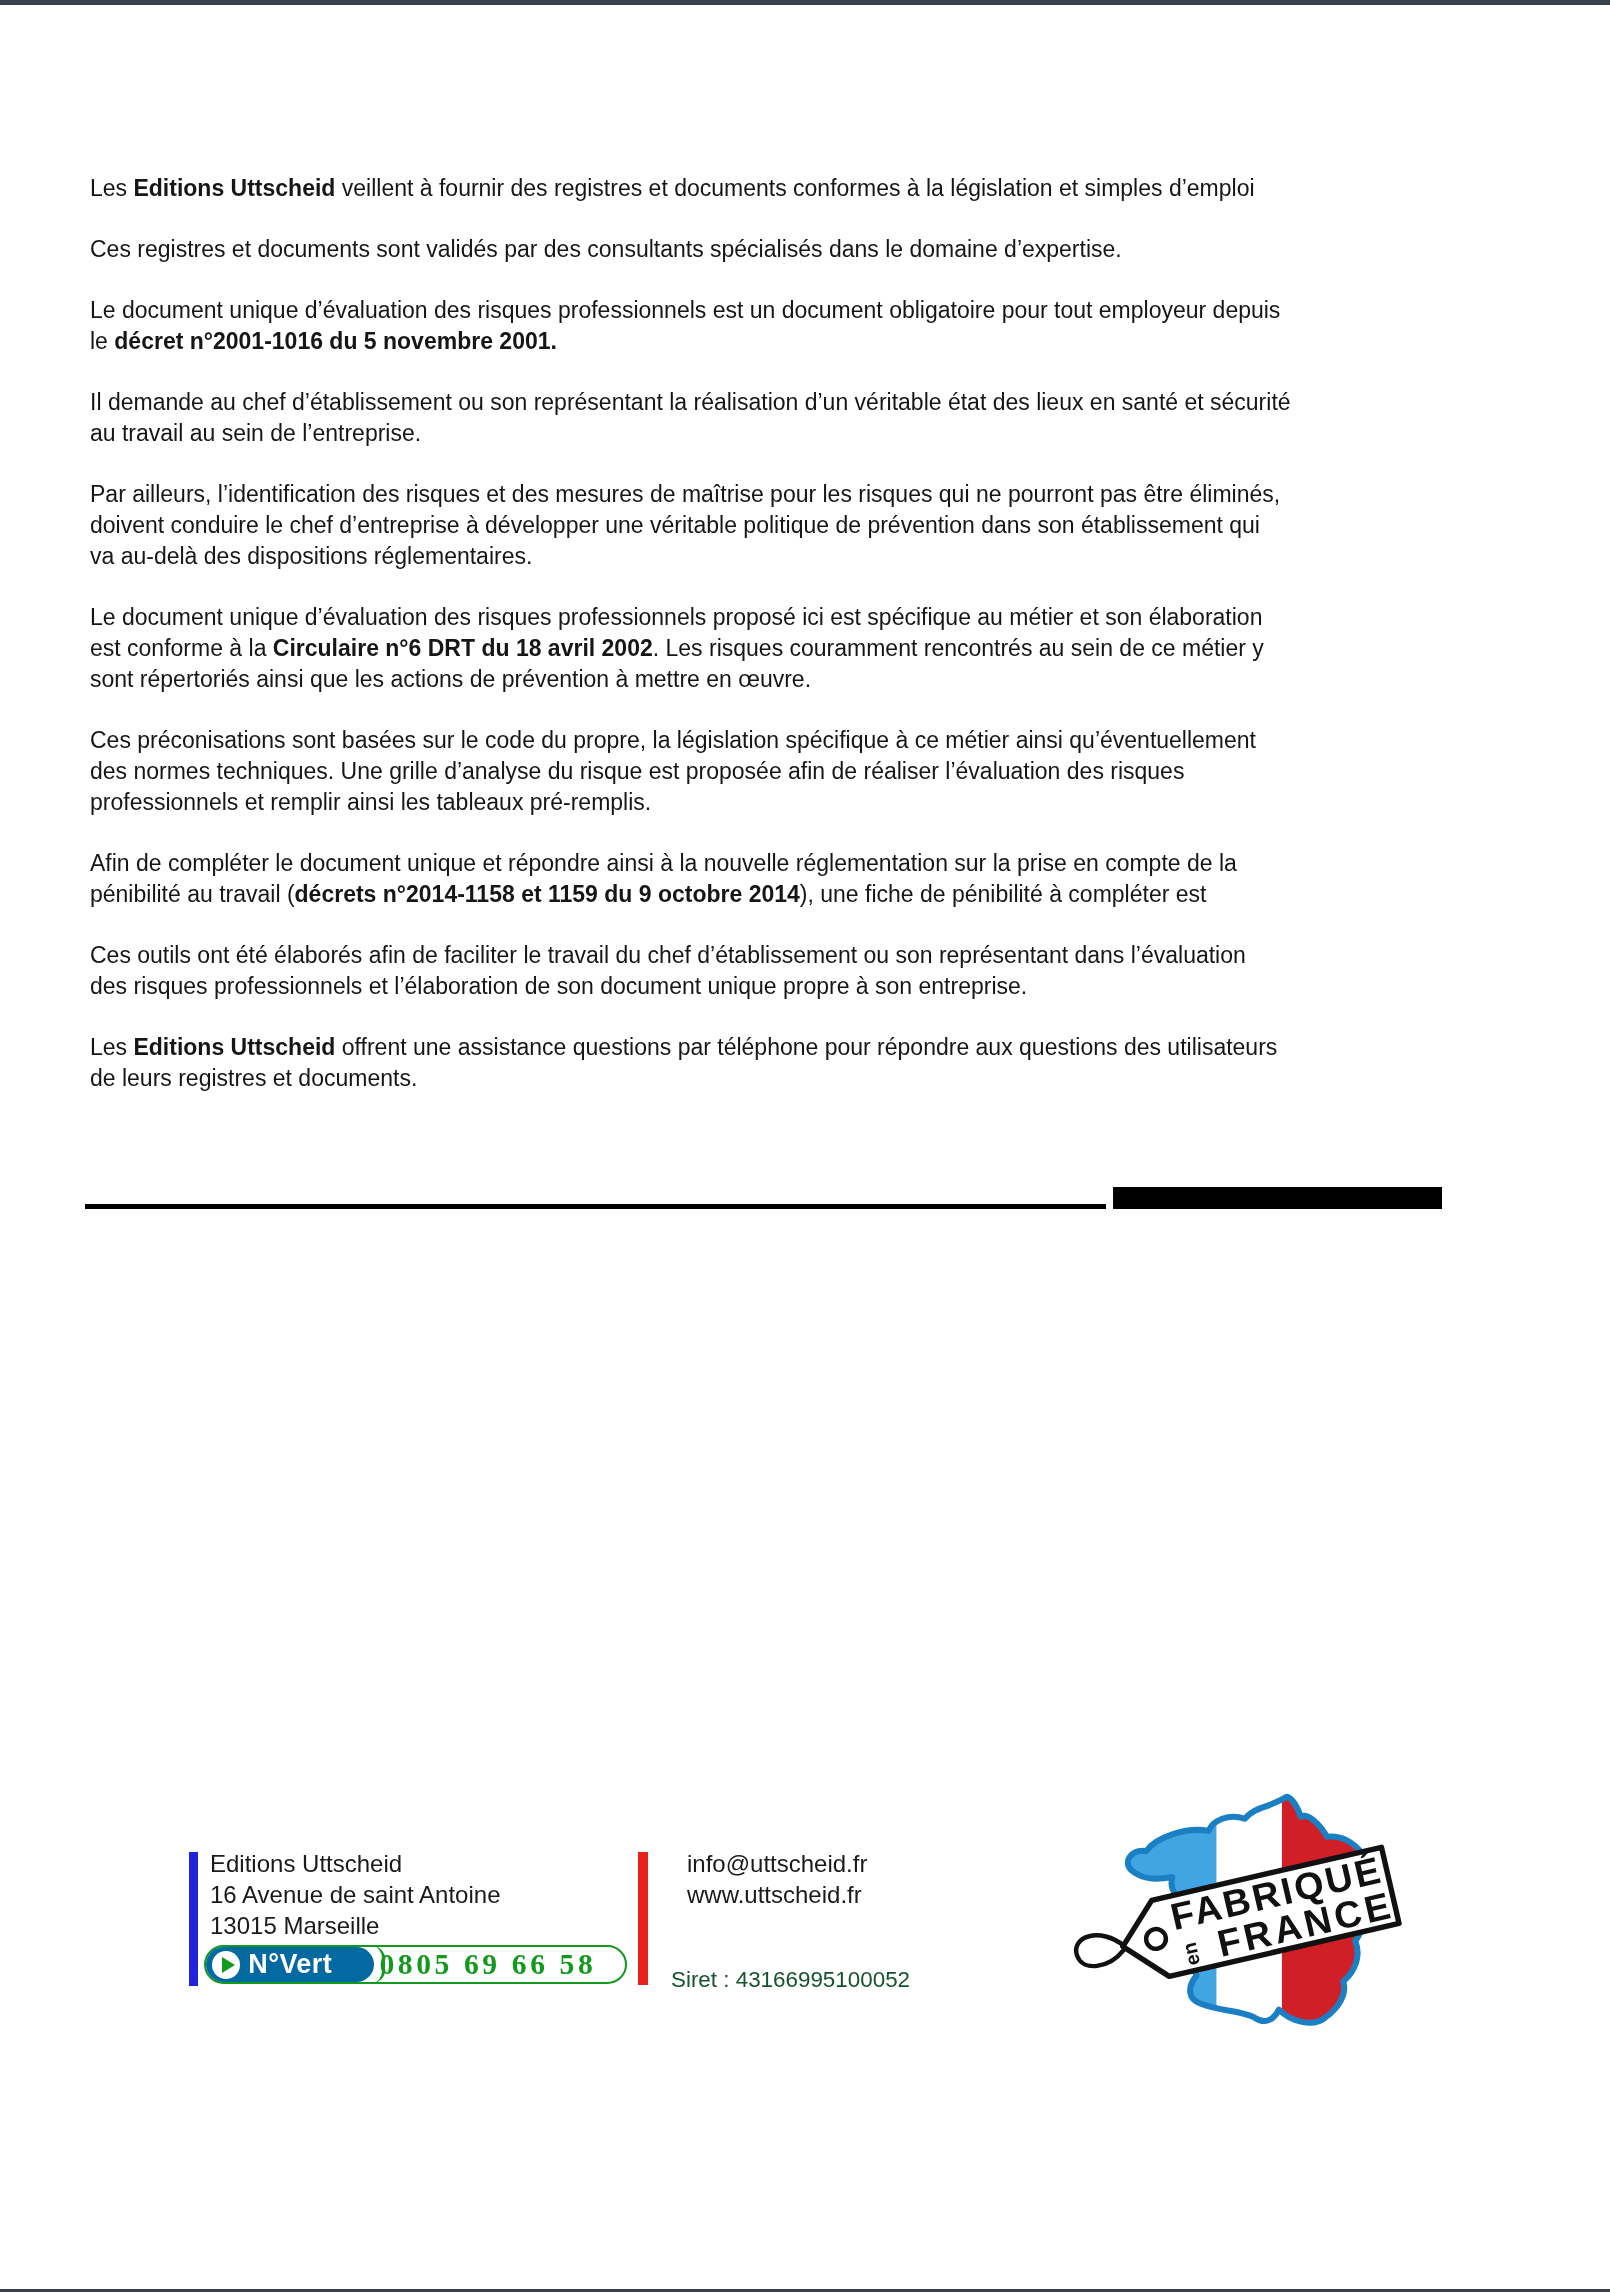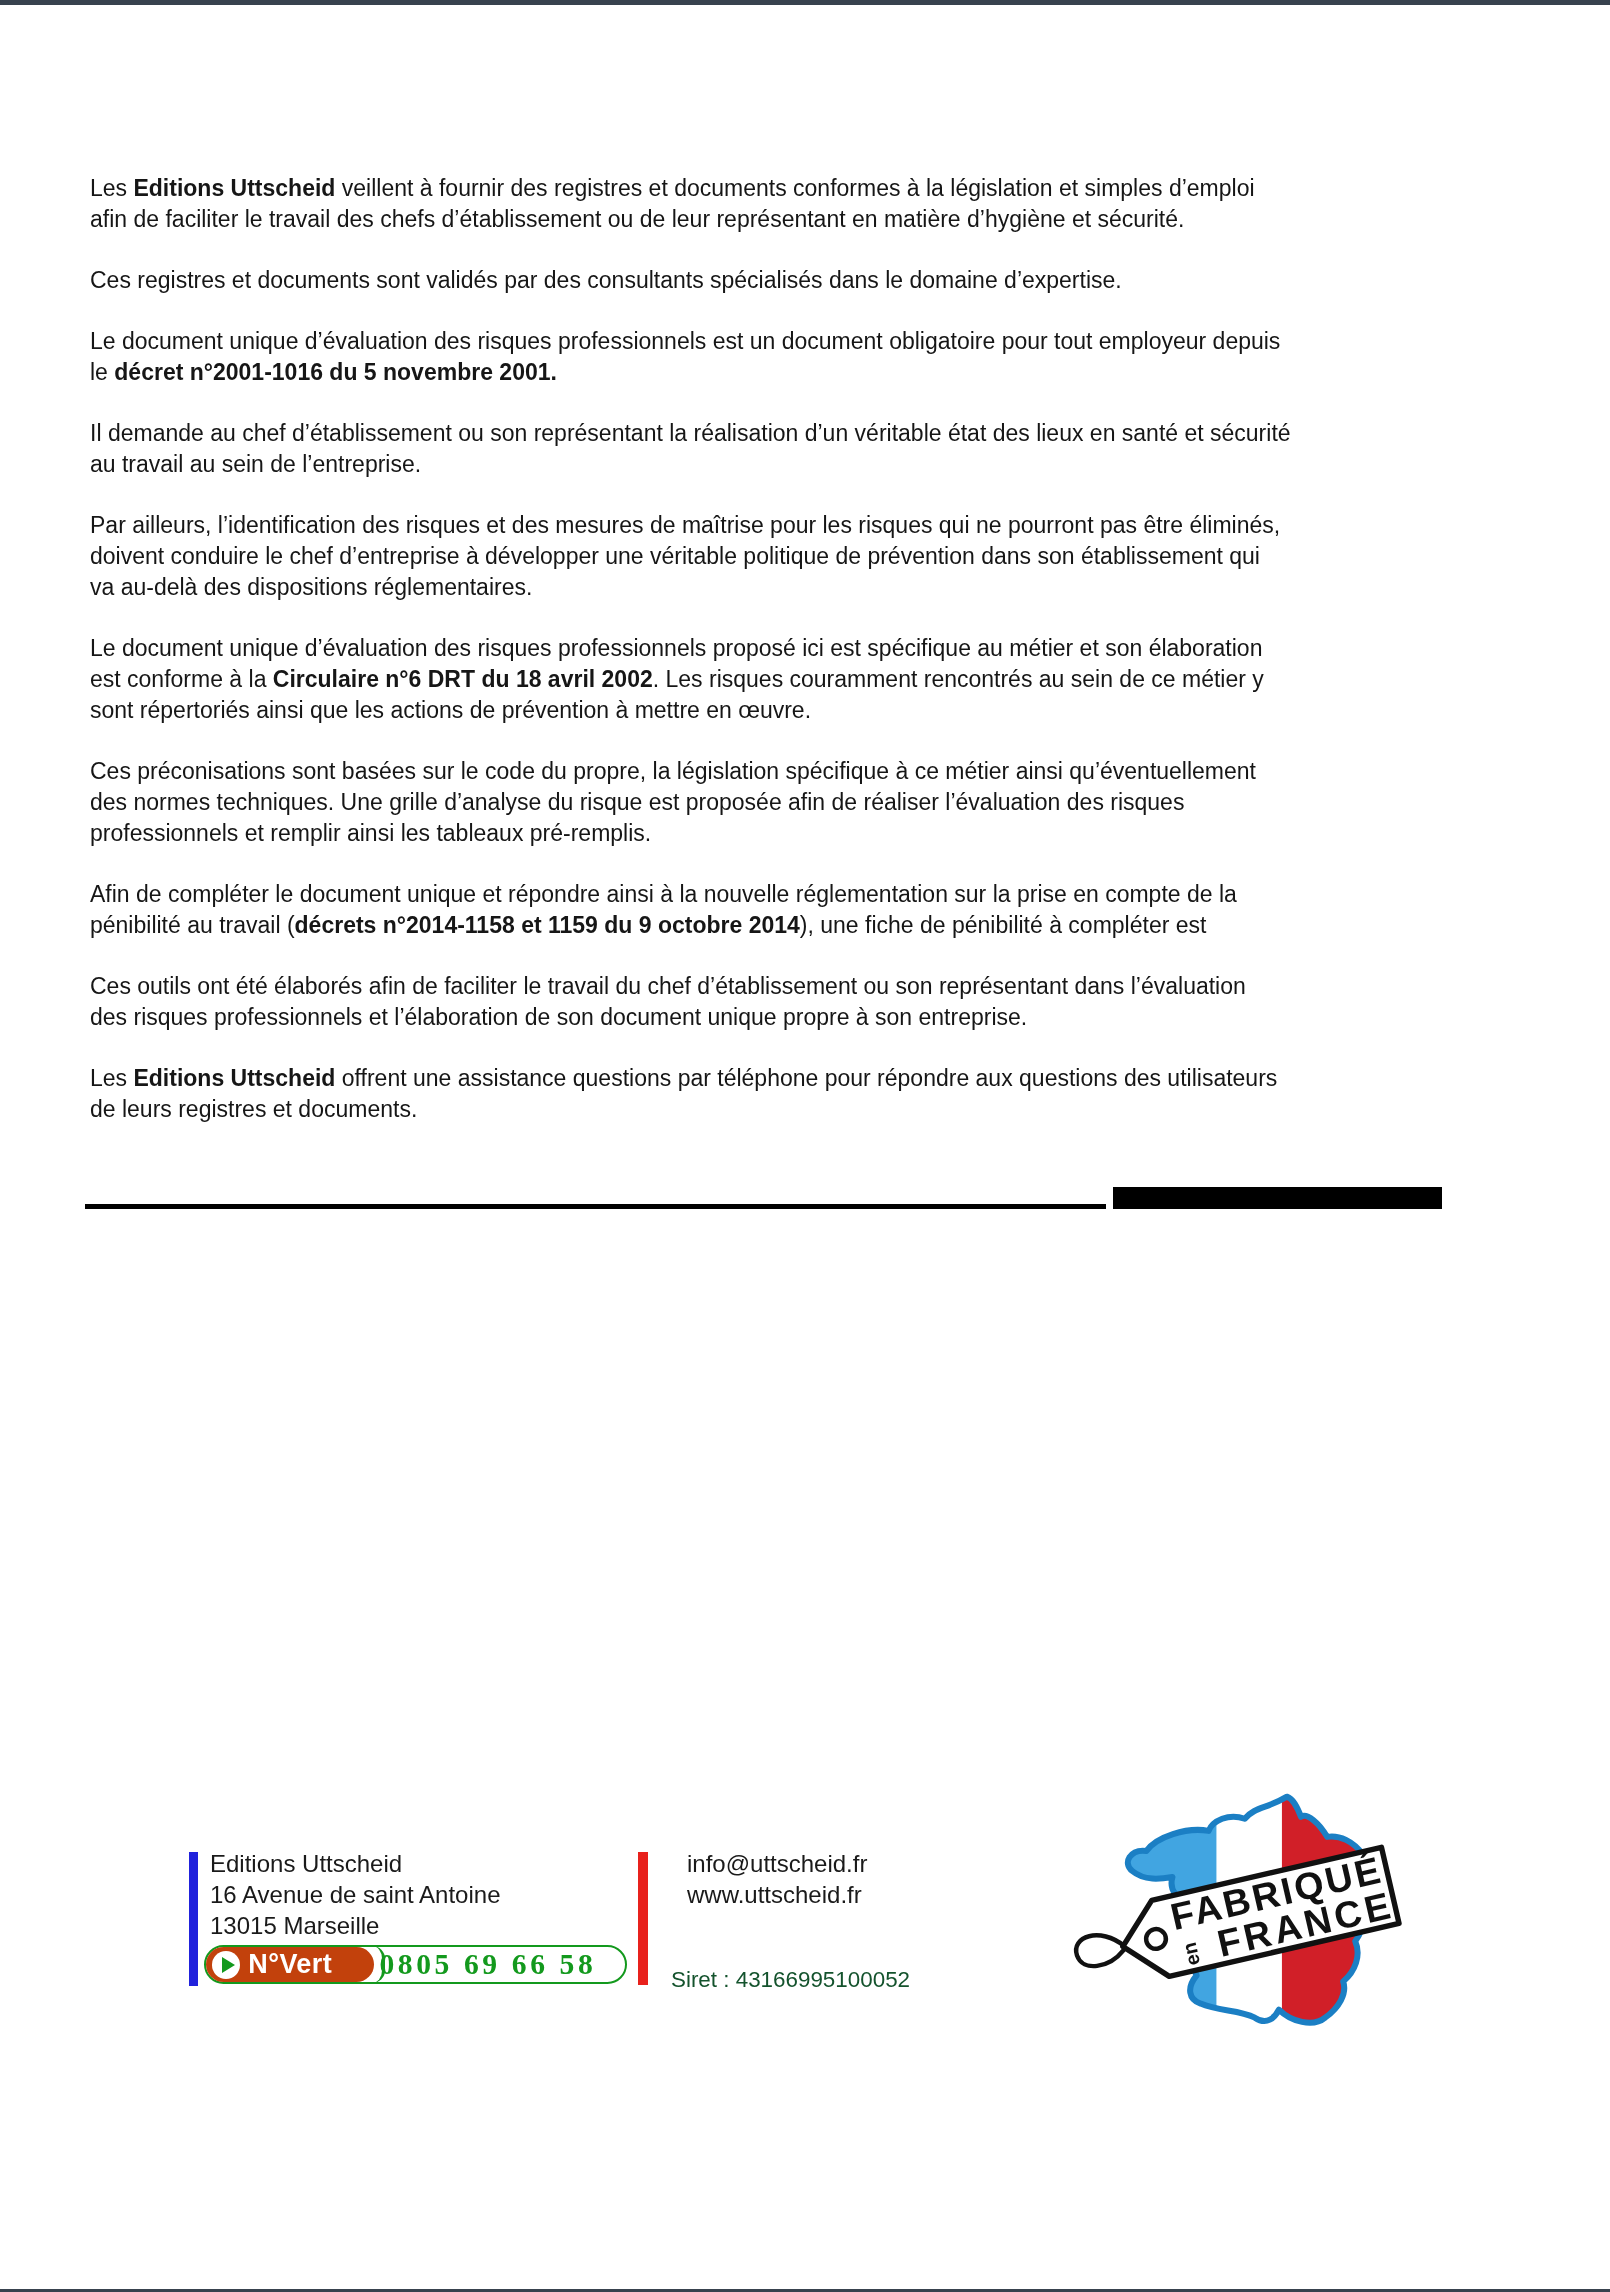--- a/index.html
+++ b/index.html
@@ -34,21 +34,21 @@
   .contact-block{position:absolute;left:687px;top:1848px;font-size:24px;line-height:31px;color:#1a1a1a;}
   .siret-line{position:absolute;left:671px;top:1967px;font-size:22.4px;color:#14532d;}
 
   
   .nvert-badge{
     position:absolute;left:204px;top:1945px;width:423px;height:39px;
     box-sizing:border-box;border:2.7px solid #13991d;border-radius:21.5px;
     background:#ffffff;display:flex;align-items:stretch;
   }
   .nvert-left{
-    position:relative;flex:0 0 168px;background:#c2410c;border-radius:18px;
+    position:relative;flex:0 0 168px;background:#0369a1;border-radius:18px;
     display:flex;align-items:center;gap:8px;padding-left:6.3px;box-sizing:border-box;
   }
   .nvert-left::after{
     content:"";position:absolute;right:-10.7px;top:-0.9px;bottom:-0.9px;width:9.9px;
     border-right:3.6px solid #13991d;border-radius:0 12.5px 12.5px 0;
   }
   .nvert-circle{
     width:28px;height:28px;background:#ffffff;border-radius:50%;
     display:flex;align-items:center;justify-content:center;flex:0 0 auto;
   }
@@ -70,21 +70,20 @@
 </head>
 <body>
 
 <div class="page">
 
   <div class="edge-strip edge-top"></div>
 
   <div class="text-column">
       <div class="paragraph">
         <div class="line"><span>Les </span><span class="bold">Editions Uttscheid</span><span> veillent à fournir des registres et documents conformes à la législation et simples d’emploi</span></div>
-        <div class="line"><span>afin de faciliter le travail des chefs d’établissement ou de leur représentant en matière d’hygiène et sécurité.</span></div>
       </div>
       <div class="paragraph">
         <div class="line"><span>Ces registres et documents sont validés par des consultants spécialisés dans le domaine d’expertise.</span></div>
       </div>
       <div class="paragraph">
         <div class="line"><span>Le document unique d’évaluation des risques professionnels est un document obligatoire pour tout employeur depuis</span></div>
         <div class="line"><span>le </span><span class="bold">décret n°2001-1016 du 5 novembre 2001.</span></div>
       </div>
       <div class="paragraph">
         <div class="line"><span>Il demande au chef d’établissement ou son représentant la réalisation d’un véritable état des lieux en santé et sécurité</span></div>

